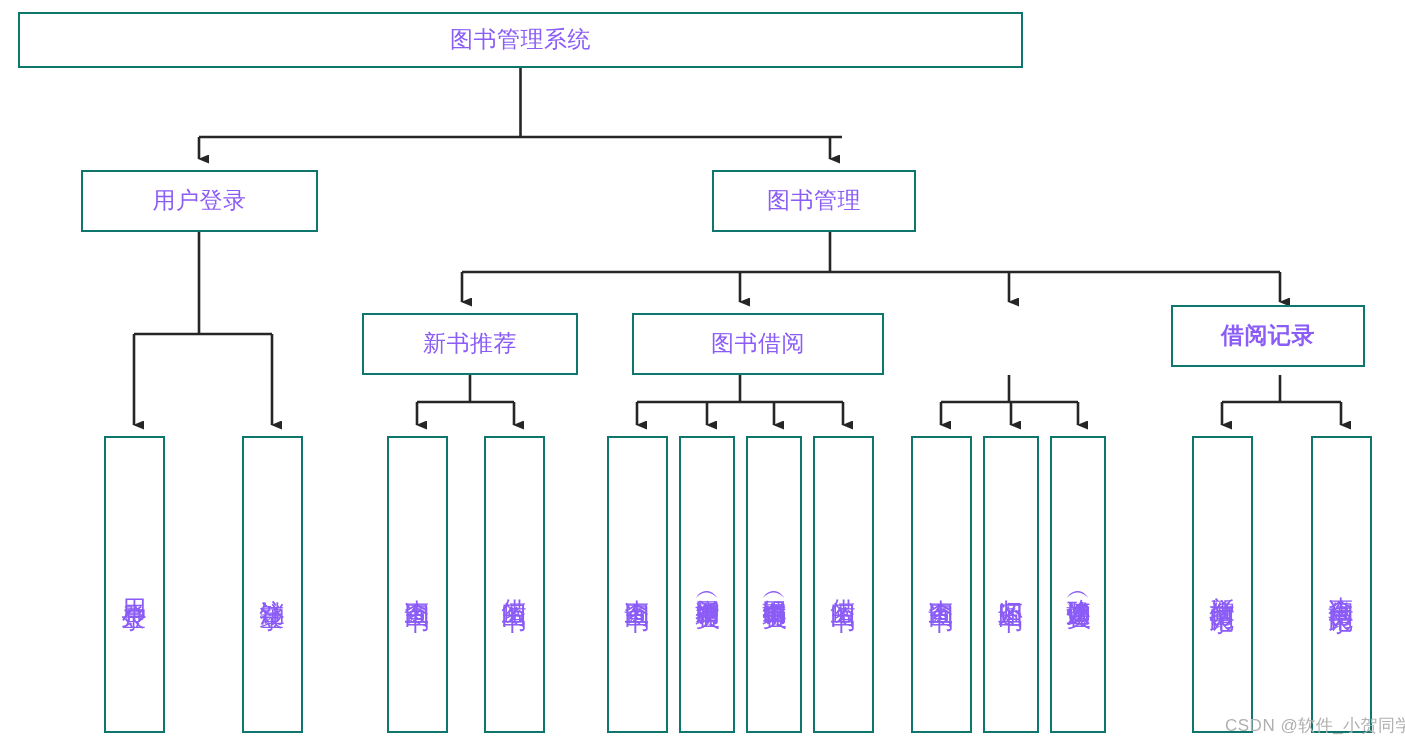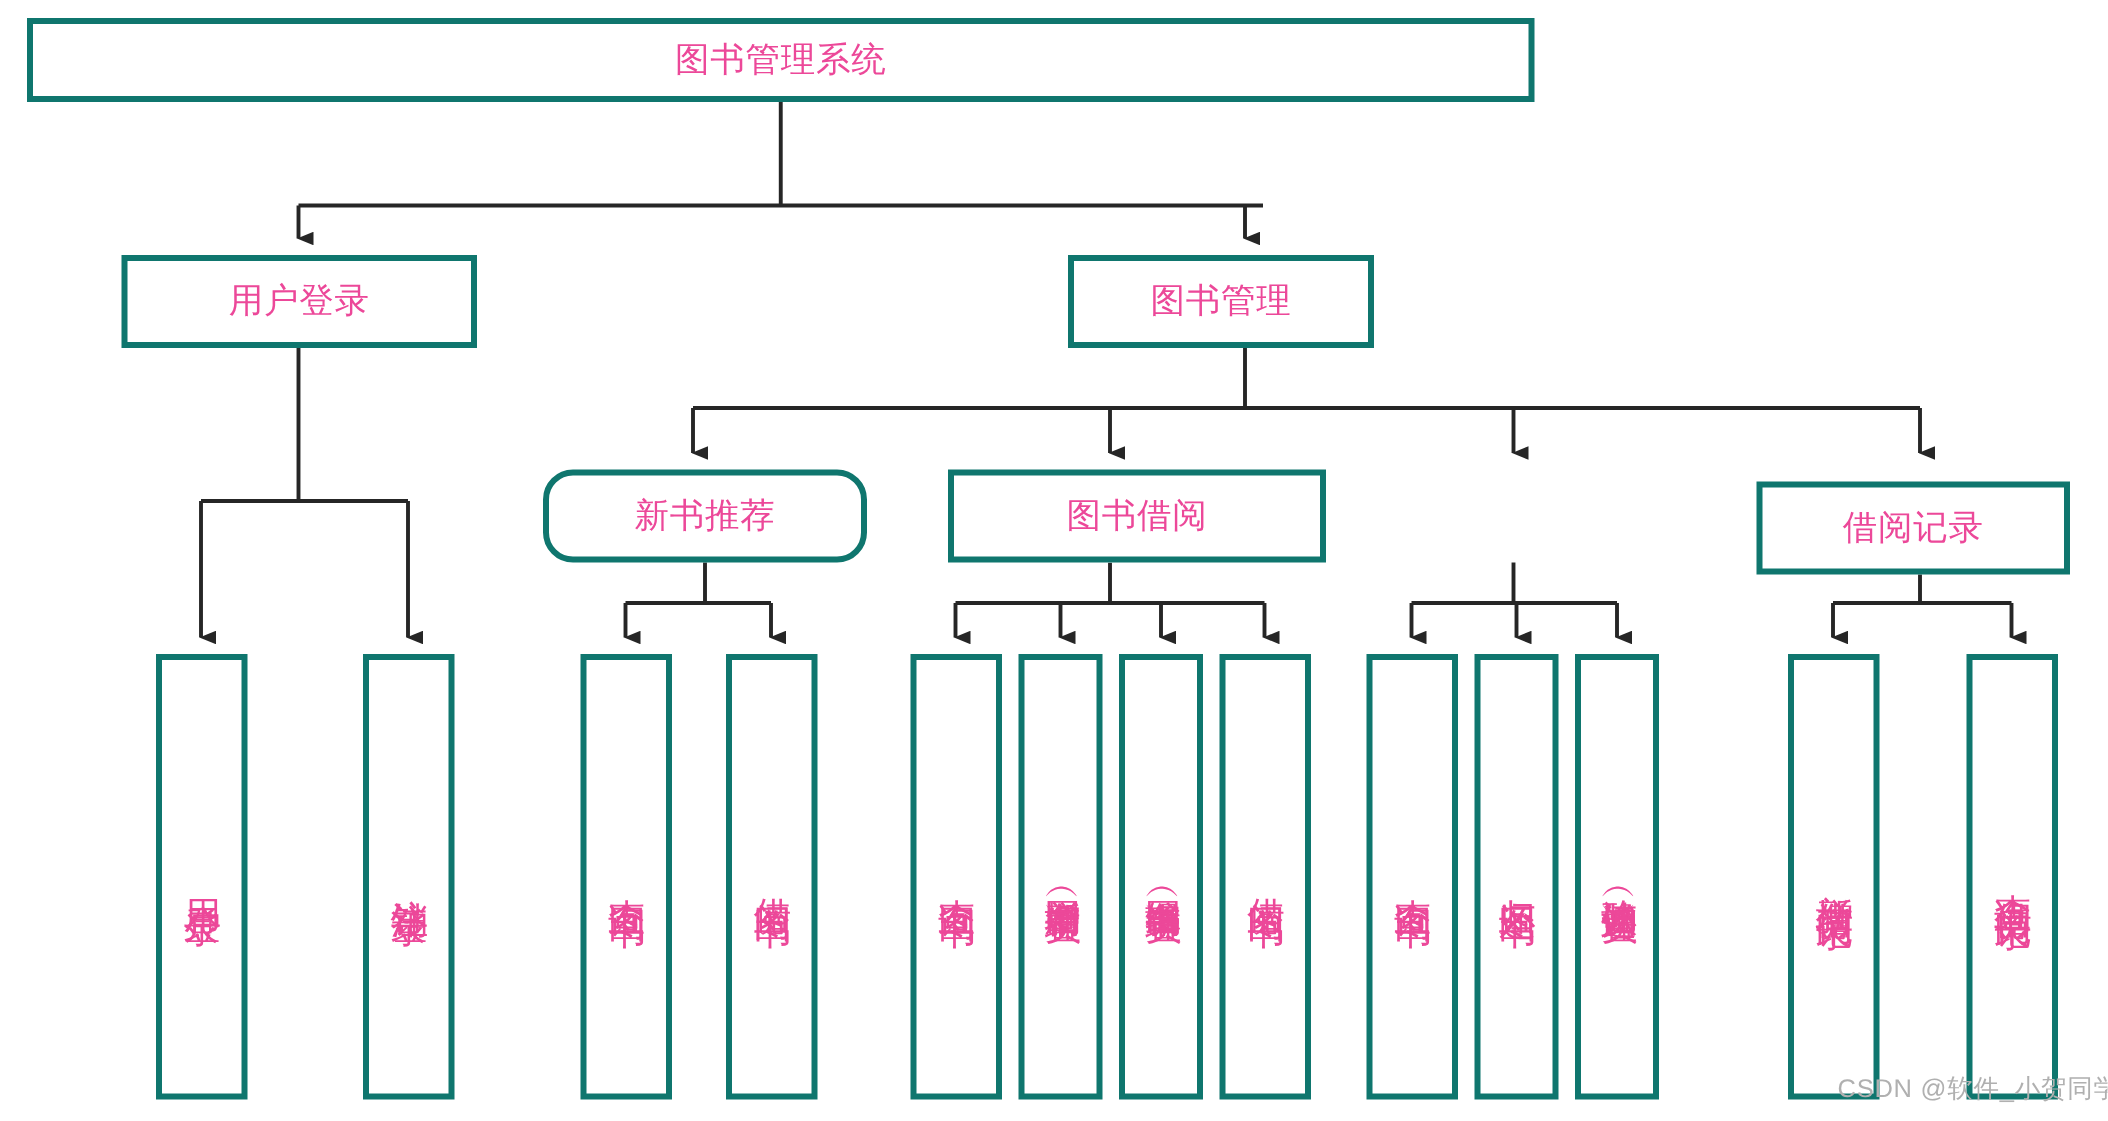--- a/index.html
+++ b/index.html
@@ -22,26 +22,26 @@
   svg.diagram-canvas {
     position: absolute;
     left: 0;
     top: 0;
     width: 1405px;
     height: 747px;
   }
   .node-box {
     position: absolute;
     box-sizing: border-box;
-    border: 4px solid #0f766e;
+    border: 2px solid #0f766e;
     background: #ffffff;
     display: flex;
     align-items: center;
     justify-content: center;
-    color: #ec4899;
+    color: #8b5cf6;
   }
   .node-label {
     display: block;
     text-align: center;
     line-height: 1.18;
     white-space: pre;
   }
   .horizontal-node .node-label {
     font-size: 23px;
     letter-spacing: 0.5px;
@@ -139,27 +139,27 @@
     <span class="node-label">图书管理系统</span>
   </div>
 
   <div class="node-box horizontal-node" style="left:81px; top:170px; width:237px; height:62px;">
     <span class="node-label">用户登录</span>
   </div>
   <div class="node-box horizontal-node" style="left:712px; top:170px; width:204px; height:62px;">
     <span class="node-label">图书管理</span>
   </div>
 
-  <div class="node-box horizontal-node" style="left:362px; top:313px; width:216px; height:62px;border-radius:20px;">
+  <div class="node-box horizontal-node" style="left:362px; top:313px; width:216px; height:62px;">
     <span class="node-label">新书推荐</span>
   </div>
   <div class="node-box horizontal-node" style="left:632px; top:313px; width:252px; height:62px;">
     <span class="node-label">图书借阅</span>
   </div>
-  <div class="node-box horizontal-node" style="left:1171px; top:321px; width:209px; height:62px;">
+  <div class="node-box horizontal-node" style="left:1171px; top:305px; width:194px; height:62px;font-weight:bold;">
     <span class="node-label">借阅记录</span>
   </div>
 
   <div class="node-box vertical-node" style="left:104px; top:436px; width:61px; height:297px;">
     <span class="node-label">用户登录</span>
   </div>
   <div class="node-box vertical-node" style="left:242px; top:436px; width:61px; height:297px;">
     <span class="node-label">注销登录</span>
   </div>
   <div class="node-box vertical-node" style="left:387px; top:436px; width:61px; height:297px;">

